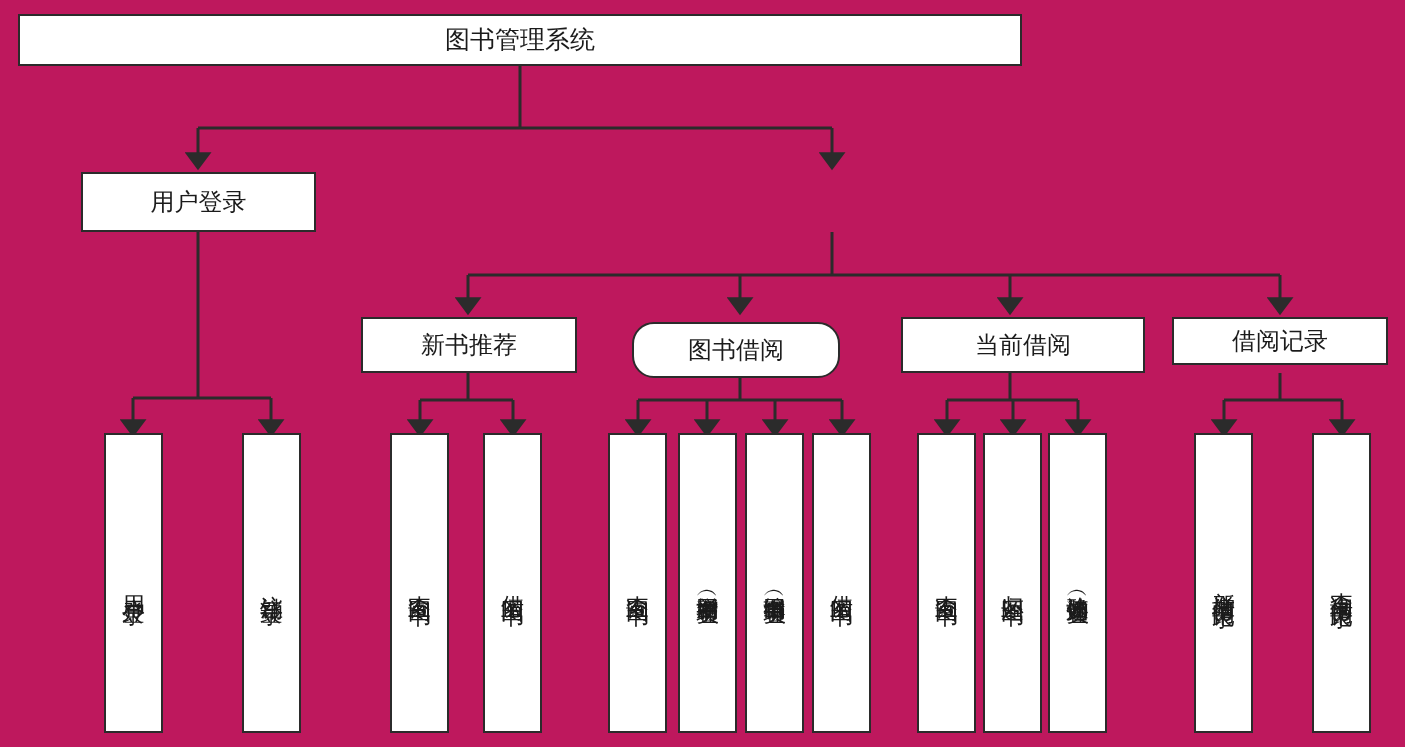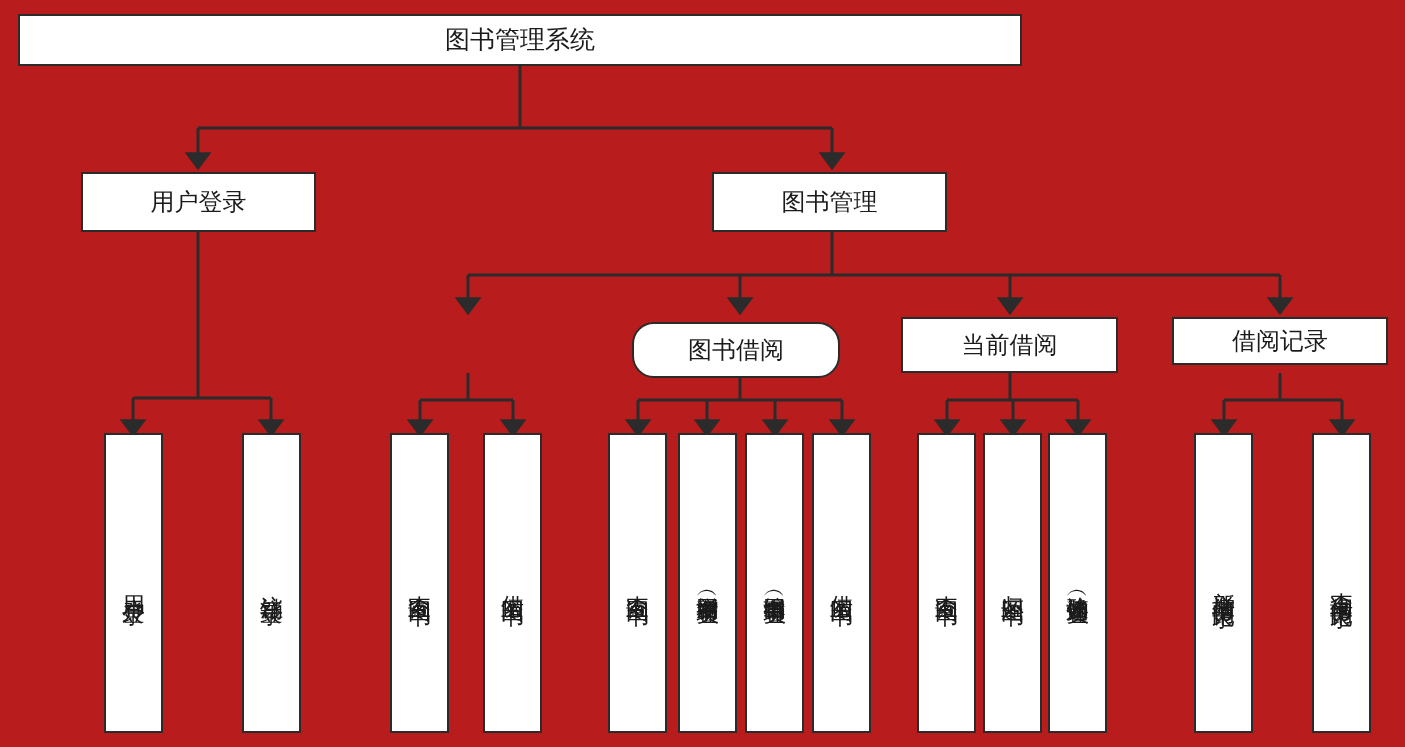--- a/index.html
+++ b/index.html
@@ -8,21 +8,21 @@
     padding: 0;
     background: #ffffff;
   }
   body {
     font-family: "DejaVu Sans", "Liberation Sans", sans-serif;
   }
   #diagram-root {
     position: relative;
     width: 1405px;
     height: 747px;
-    background: #b91c1c;
+    background: #be185d;
     overflow: hidden;
   }
   #edge-layer {
     position: absolute;
     left: 0;
     top: 0;
     width: 1405px;
     height: 747px;
     pointer-events: none;
   }
@@ -128,28 +128,28 @@
     </g>
   </svg>
 
   <div class="node root" style="left:18px; top:14px; width:1004px; height:52px;">
     <span class="label">图书管理系统</span>
   </div>
 
   <div class="node level2" style="left:81px; top:172px; width:235px; height:60px;">
     <span class="label">用户登录</span>
   </div>
-  <div class="node level2" style="left:712px; top:172px; width:235px; height:60px;">
-    <span class="label">图书管理</span>
+
+  <div class="node level3" style="left:361px; top:317px; width:216px; height:56px;">
+    <span class="label">新书推荐</span>
   </div>
-
   <div class="node level3" style="left:632px; top:322px; width:208px; height:56px;border-radius:22px;">
     <span class="label">图书借阅</span>
   </div>
-  <div class="node level3" style="left:901px; top:317px; width:217px; height:56px;">
+  <div class="node level3" style="left:901px; top:317px; width:244px; height:56px;">
     <span class="label">当前借阅</span>
   </div>
   <div class="node level3" style="left:1172px; top:317px; width:216px; height:48px;">
     <span class="label">借阅记录</span>
   </div>
 
   <div class="node leaf" style="left:104px; top:433px; width:59px; height:300px;">
     <span class="label">用户登录</span>
   </div>
   <div class="node leaf" style="left:242px; top:433px; width:59px; height:300px;">

